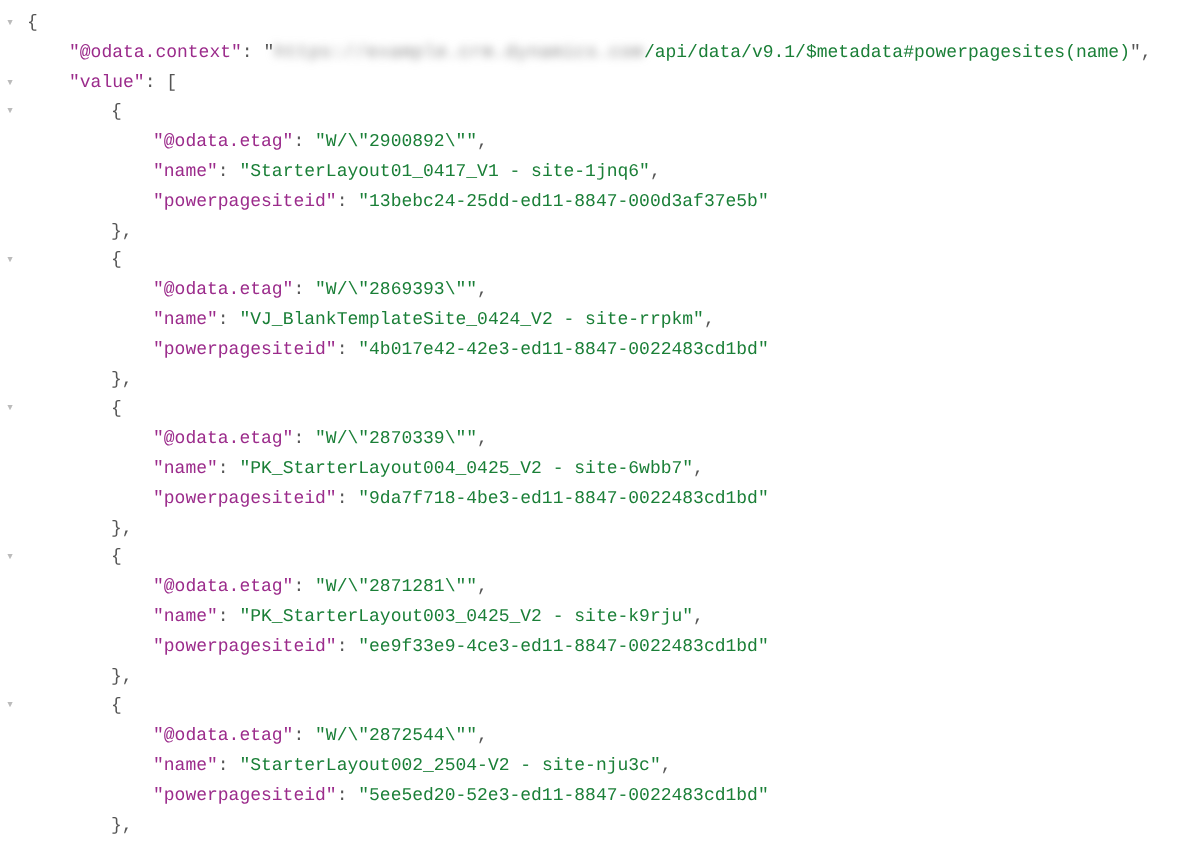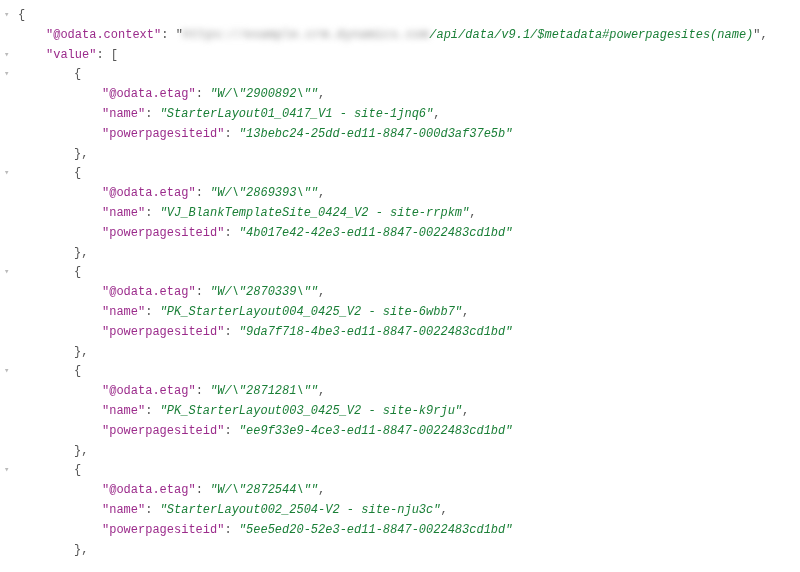--- a/index.html
+++ b/index.html
@@ -29,21 +29,21 @@
     color: #bbb;
     font-size: 9px;
     user-select: none;
   }
   .ind1 { padding-left: 28px; }
   .ind2 { padding-left: 56px; }
   .ind3 { padding-left: 84px; }
 
   .punct { color: #555; }
   .key   { color: #9b2b8b; }    
-  .str   { color: #1a7f37; font-style: italic; }
+  .str   { color: #1a7f37; }
   .blur {
     filter: blur(3px);
     -webkit-filter: blur(3px);
     color: #888;
     letter-spacing: 0.5px;
   }
 </style>
 </head>
 <body>
 

